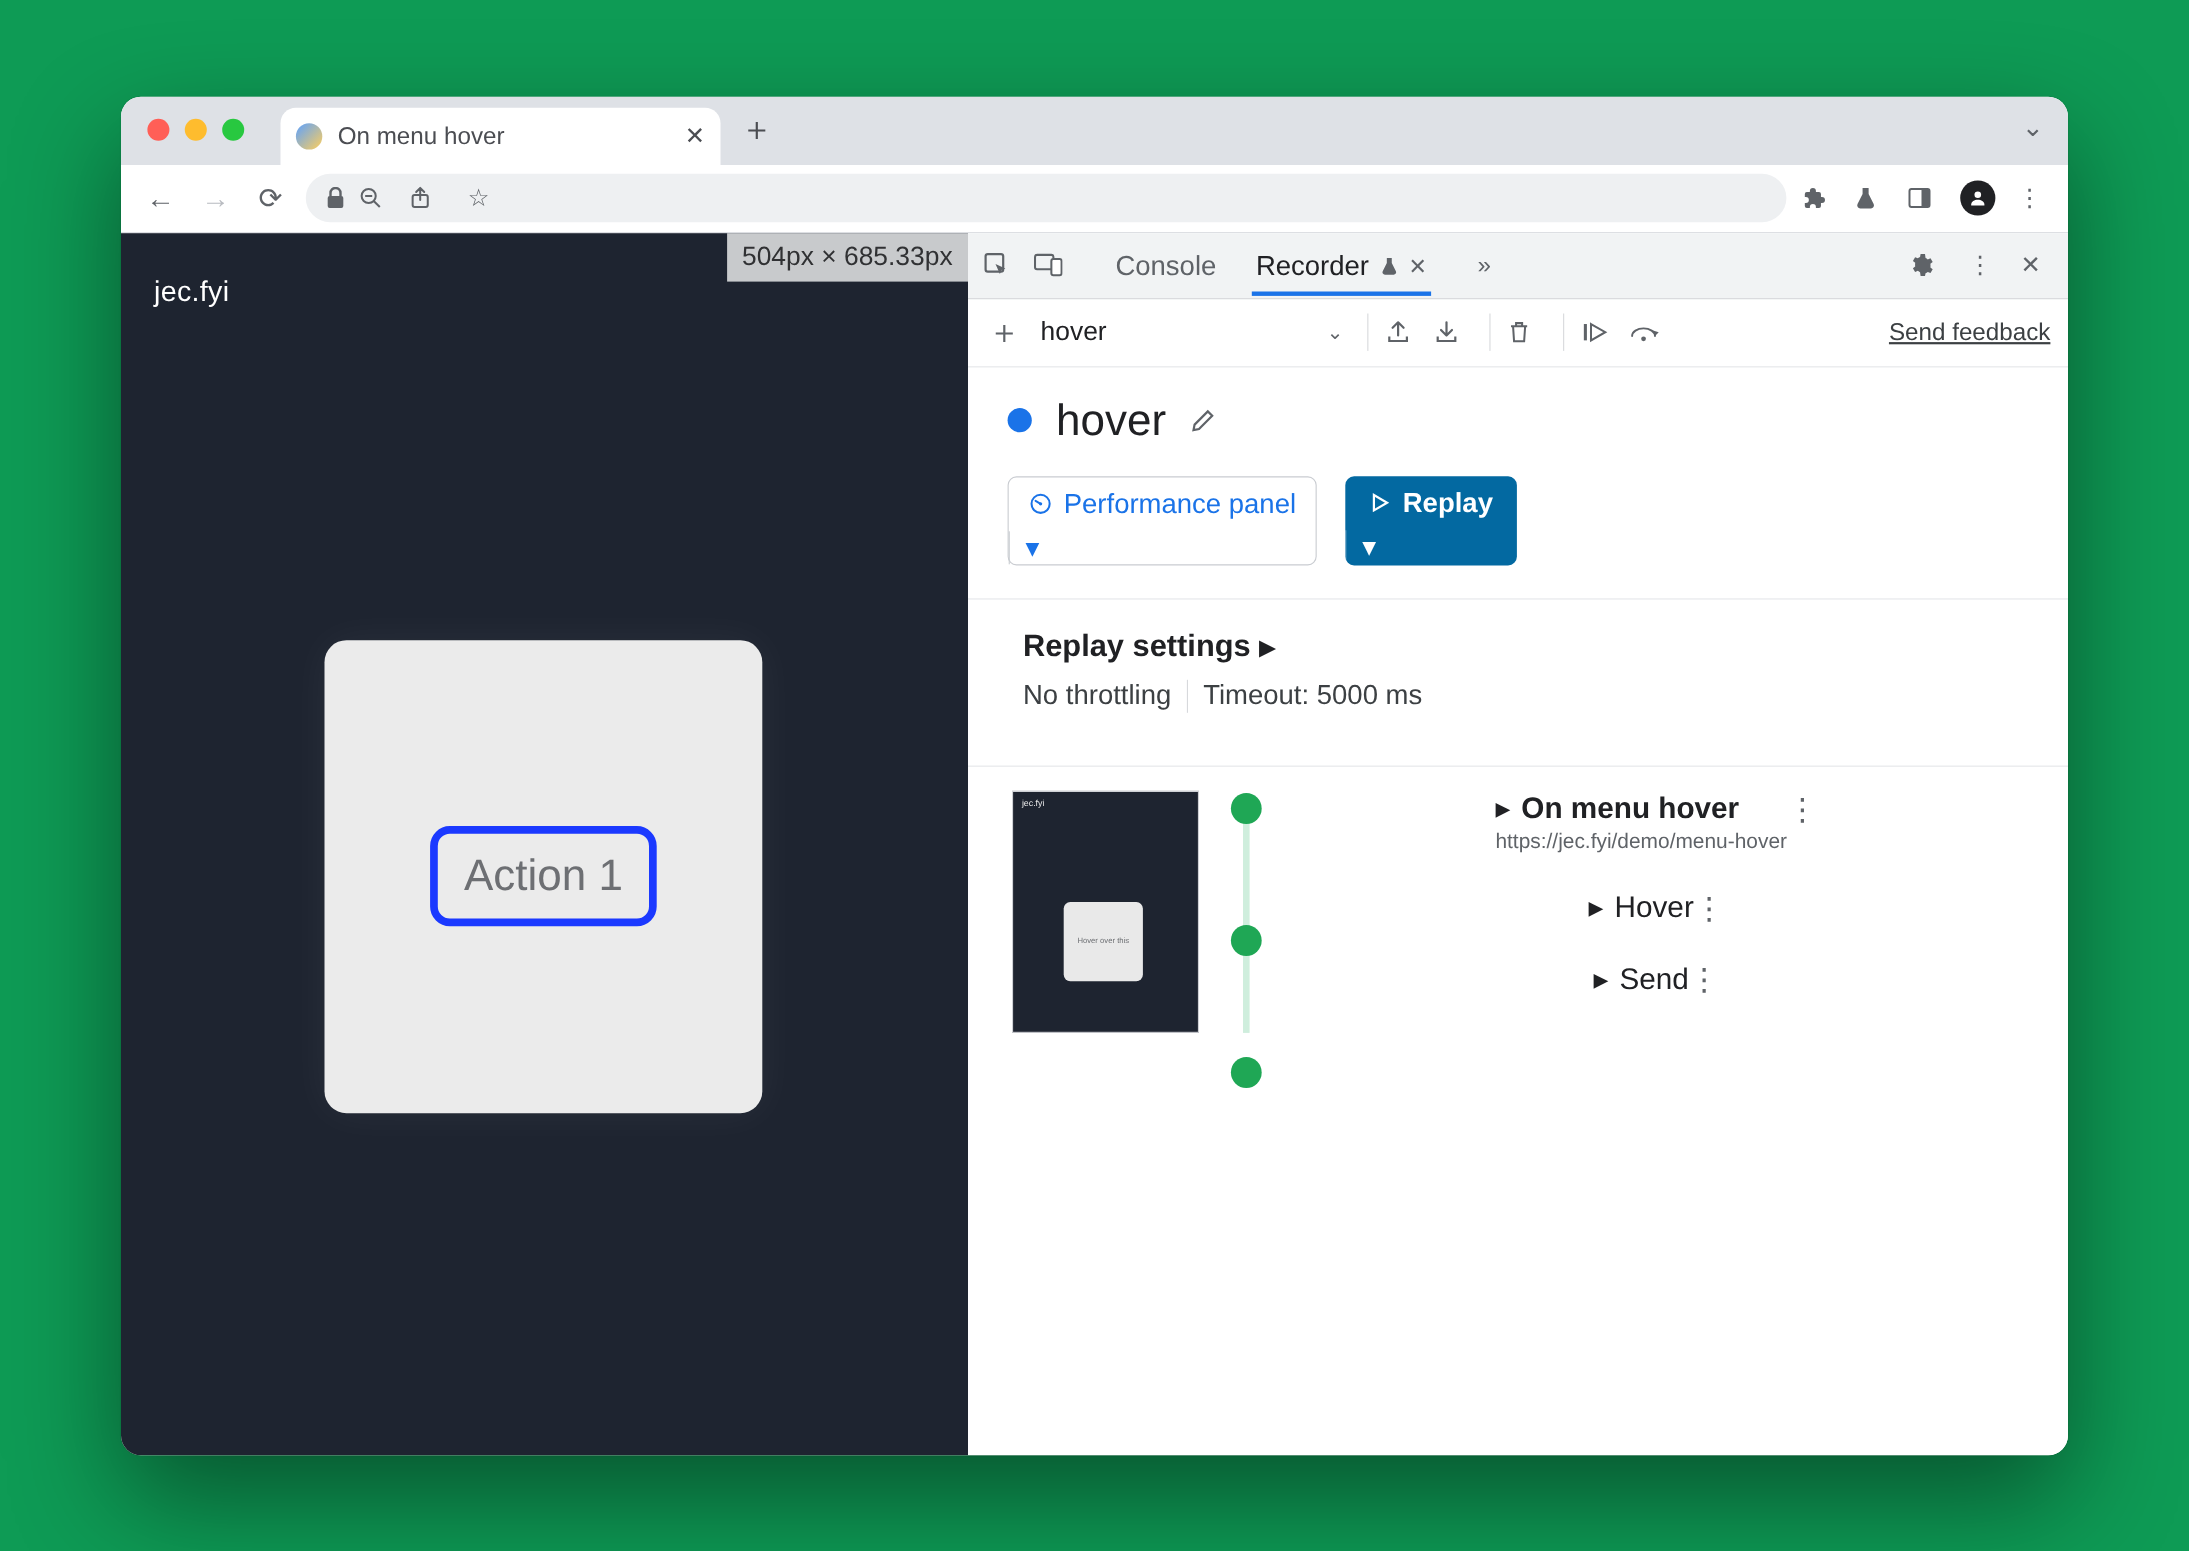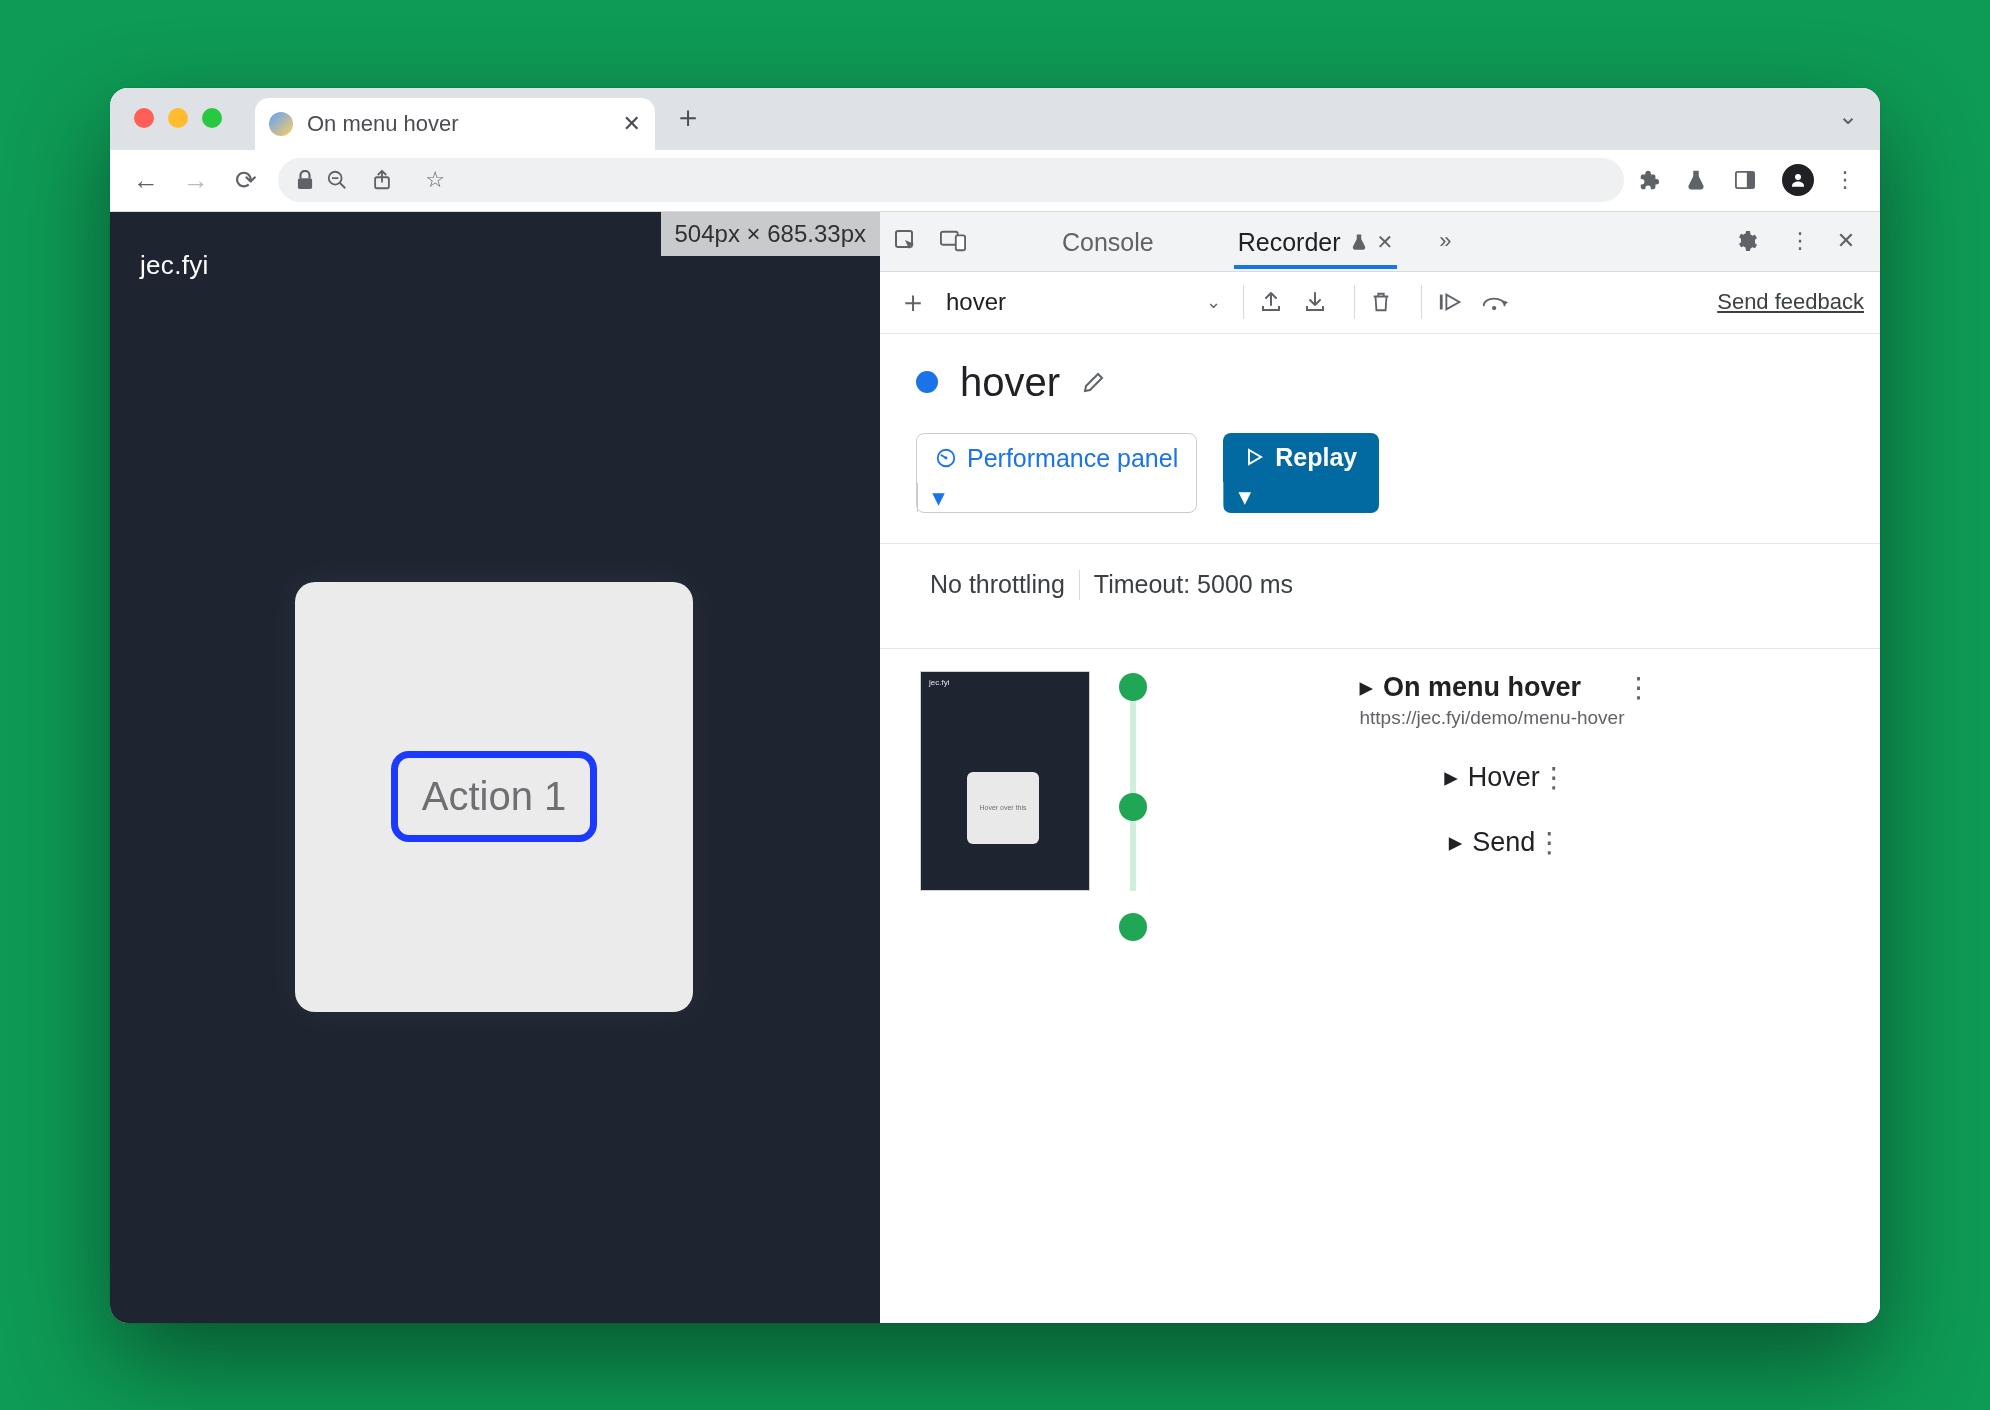--- a/index.html
+++ b/index.html
@@ -42,21 +42,21 @@
   .page .brand { position:absolute; left:30px; top:38px; font-size:26px; font-weight:500; letter-spacing:.3px; }
   .dimlabel { position:absolute; right:0; top:0; background:#c8cacc; color:#303133; font-size:24px; padding:8px 14px; }
   .card { position:absolute; left:185px; top:370px; width:398px; height:430px; background:#ebebeb; border-radius:20px; box-shadow:0 0 40px rgba(255,255,255,.05); display:flex; align-items:center; justify-content:center; }
   .actionbtn { background:transparent; border:7px solid #1b39ff; color:#6d6f73; border-radius:18px; padding:16px 24px; font-size:40px; font-weight:500; }
 
   
   .devtools { flex:1; display:flex; flex-direction:column; background:#fff; min-width:0; }
   .dt-top { height:60px; background:#f1f3f4; border-bottom:1px solid #d7d9dc; display:flex; align-items:center; padding:0 14px; gap:6px; }
   .dt-icn { color:#5f6368; width:40px; text-align:center; font-size:22px; cursor:pointer; }
   .dt-tabs { display:flex; align-items:center; gap:28px; margin-left:24px; }
-  .dt-tab { font-size:25px; color:#5f6368; padding:14px 4px 12px; cursor:pointer; display:flex; align-items:center; gap:10px;margin-left:48px;}
+  .dt-tab { font-size:25px; color:#5f6368; padding:14px 4px 12px; cursor:pointer; display:flex; align-items:center; gap:10px;}
   .dt-tab.active { color:#202124; border-bottom:4px solid #1a73e8; padding-bottom:8px; }
   .dt-tab .x { font-size:20px; color:#5f6368; }
   .dt-top .spacer { flex:1; }
 
   .dt-tools { height:62px; border-bottom:1px solid #e4e6e9; display:flex; align-items:center; padding:0 16px; gap:10px; }
   .dt-tools .plus { font-size:30px; color:#5f6368; width:34px; text-align:center; cursor:pointer; }
   .dt-select { display:flex; align-items:center; gap:200px; border:none; font-size:24px; color:#202124; padding:4px 6px; }
   .carrot { color:#5f6368; font-size:18px; }
   .vline { width:1px; height:34px; background:#d7d9dc; margin:0 6px; }
   .ticon { color:#5f6368; font-size:24px; width:34px; text-align:center; cursor:pointer; }
@@ -300,20 +300,24 @@
             </span>
             <span class="split">▾</span>
           </div>
         </div>
       </div>
 
       <div class="sect-divider"></div>
 
       <div class="settings">
         <div>
+          <h3>
+                <span>Replay settings</span>
+                <span>▸</span>
+              </h3>
           <div class="row">
             <span>No throttling</span>
             <span class="vline2"></span>
             <span>Timeout: 5000 ms</span>
           </div>
         </div>
       </div>
 
       <div class="sect-divider"></div>
 

